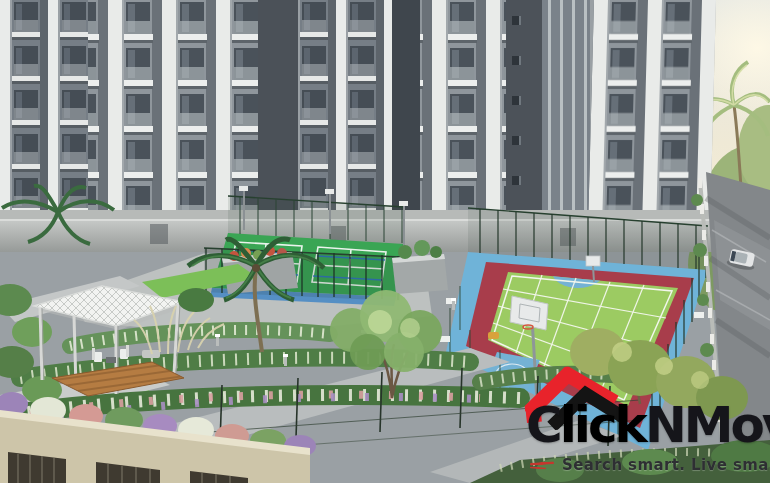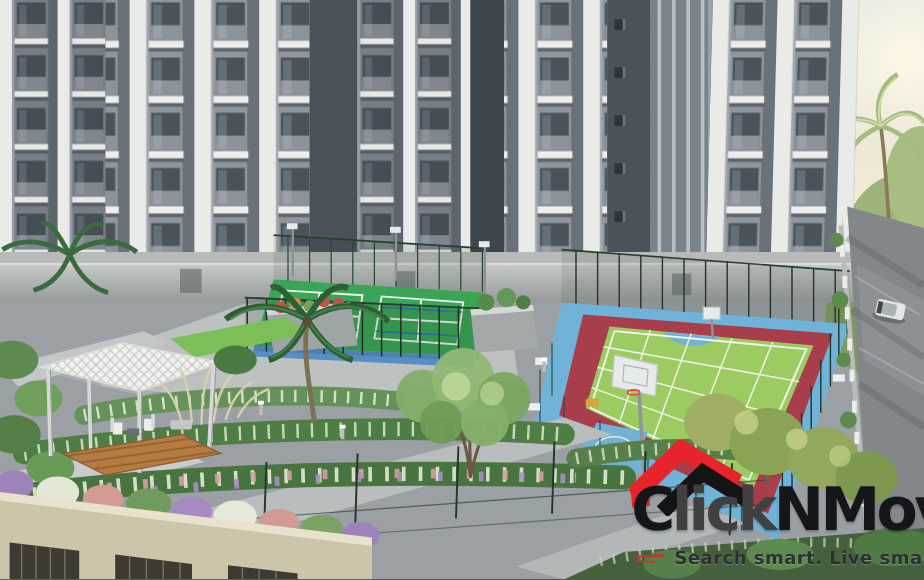--- a/index.html
+++ b/index.html
@@ -5,21 +5,21 @@
   html,body{margin:0;padding:0;background:#222;}
   .stage{position:relative;width:770px;height:483px;overflow:hidden;background:#9aa0a4;
          font-family:"DejaVu Sans","Liberation Sans",sans-serif;}
   .stage svg{position:absolute;left:0;top:0;display:block;}
   
   .logo{position:absolute;left:524px;top:366px;width:260px;height:117px;pointer-events:none;}
   .logo-icon{position:absolute;left:104px;top:2px;width:100px;height:62px;transform:rotate(-6deg);}
   .logo-word{position:absolute;left:2px;top:34px;font-size:50px;font-weight:800;letter-spacing:-3px;
              white-space:nowrap;line-height:1;text-shadow:0 1px 2px rgba(0,0,0,.25);}
   .logo-word .dark{color:#15151a;}
-  .logo-word .red{color:#404040;}
+  .logo-word .red{color:#000000;}
   .logo-tag{position:absolute;left:6px;top:90px;display:flex;align-items:center;white-space:nowrap;}
   .tag-dash{width:24px;margin-right:8px;}
   .tag-dash .d1{height:0;border-top:3px solid #c4372e;transform:rotate(-4deg);border-radius:2px;}
   .tag-dash .d2{height:0;border-top:2px solid #c4372e;transform:rotate(3deg);margin-top:2px;width:16px;border-radius:2px;}
   .tag-text{font-size:15px;font-weight:600;letter-spacing:.4px;color:#2e2f33;
             text-shadow:0 1px 1px rgba(255,255,255,.25);}
 </style>
 </head>
 <body>
 

